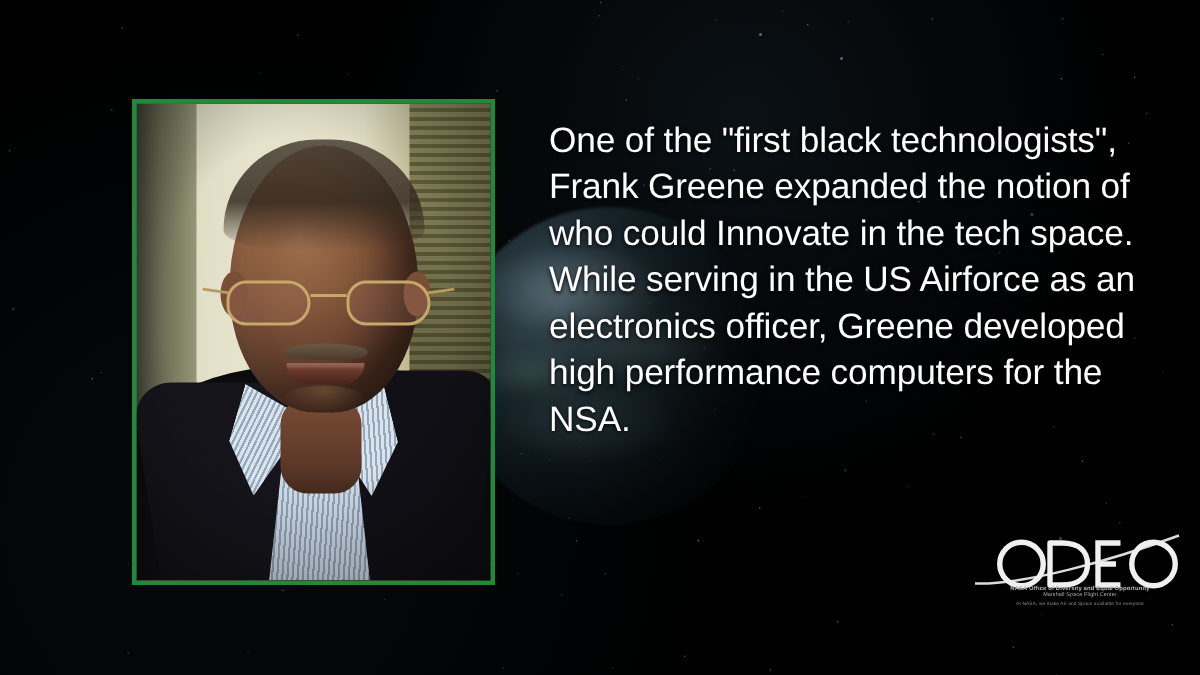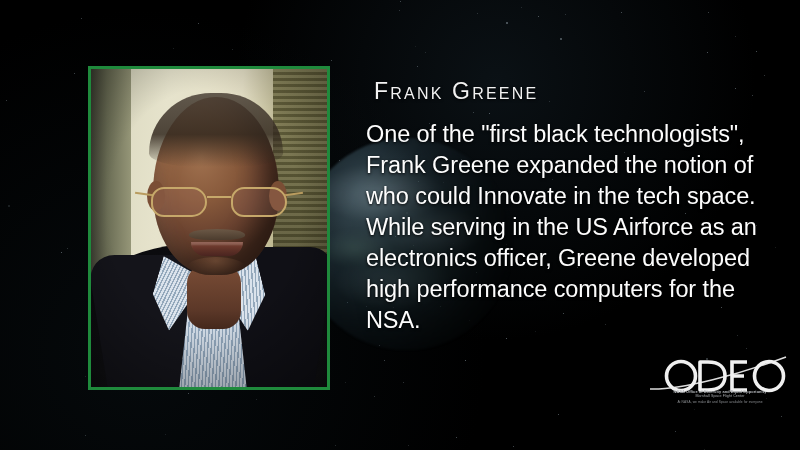--- a/index.html
+++ b/index.html
@@ -503,21 +503,20 @@
       </div>
 
       <div class="mustache"></div>
       <div class="mouth"></div>
       <div class="chin"></div>
       <div class="photo-vignette"></div>
     </div>
   </div>
 
   <div class="text-col">
-    <h1 class="title">Frank Greene</h1>
     <p class="body-text">One of the "first black technologists", Frank Greene expanded the notion of who could Innovate in the tech space. While serving in the US Airforce as an electronics officer, Greene developed high performance computers for the NSA.</p>
   </div>
 
   <div class="logo">
     <svg width="142" height="40" viewBox="0 0 142 40">
 
       <path d="M2 33 C 34 34, 92 18, 138 1" stroke="#e8e8e8" stroke-width="1.6" fill="none" opacity="0.95"></path>
 
       <circle cx="33" cy="20" r="14.5" stroke="#f0f0f0" stroke-width="3.6" fill="none"></circle>
 

